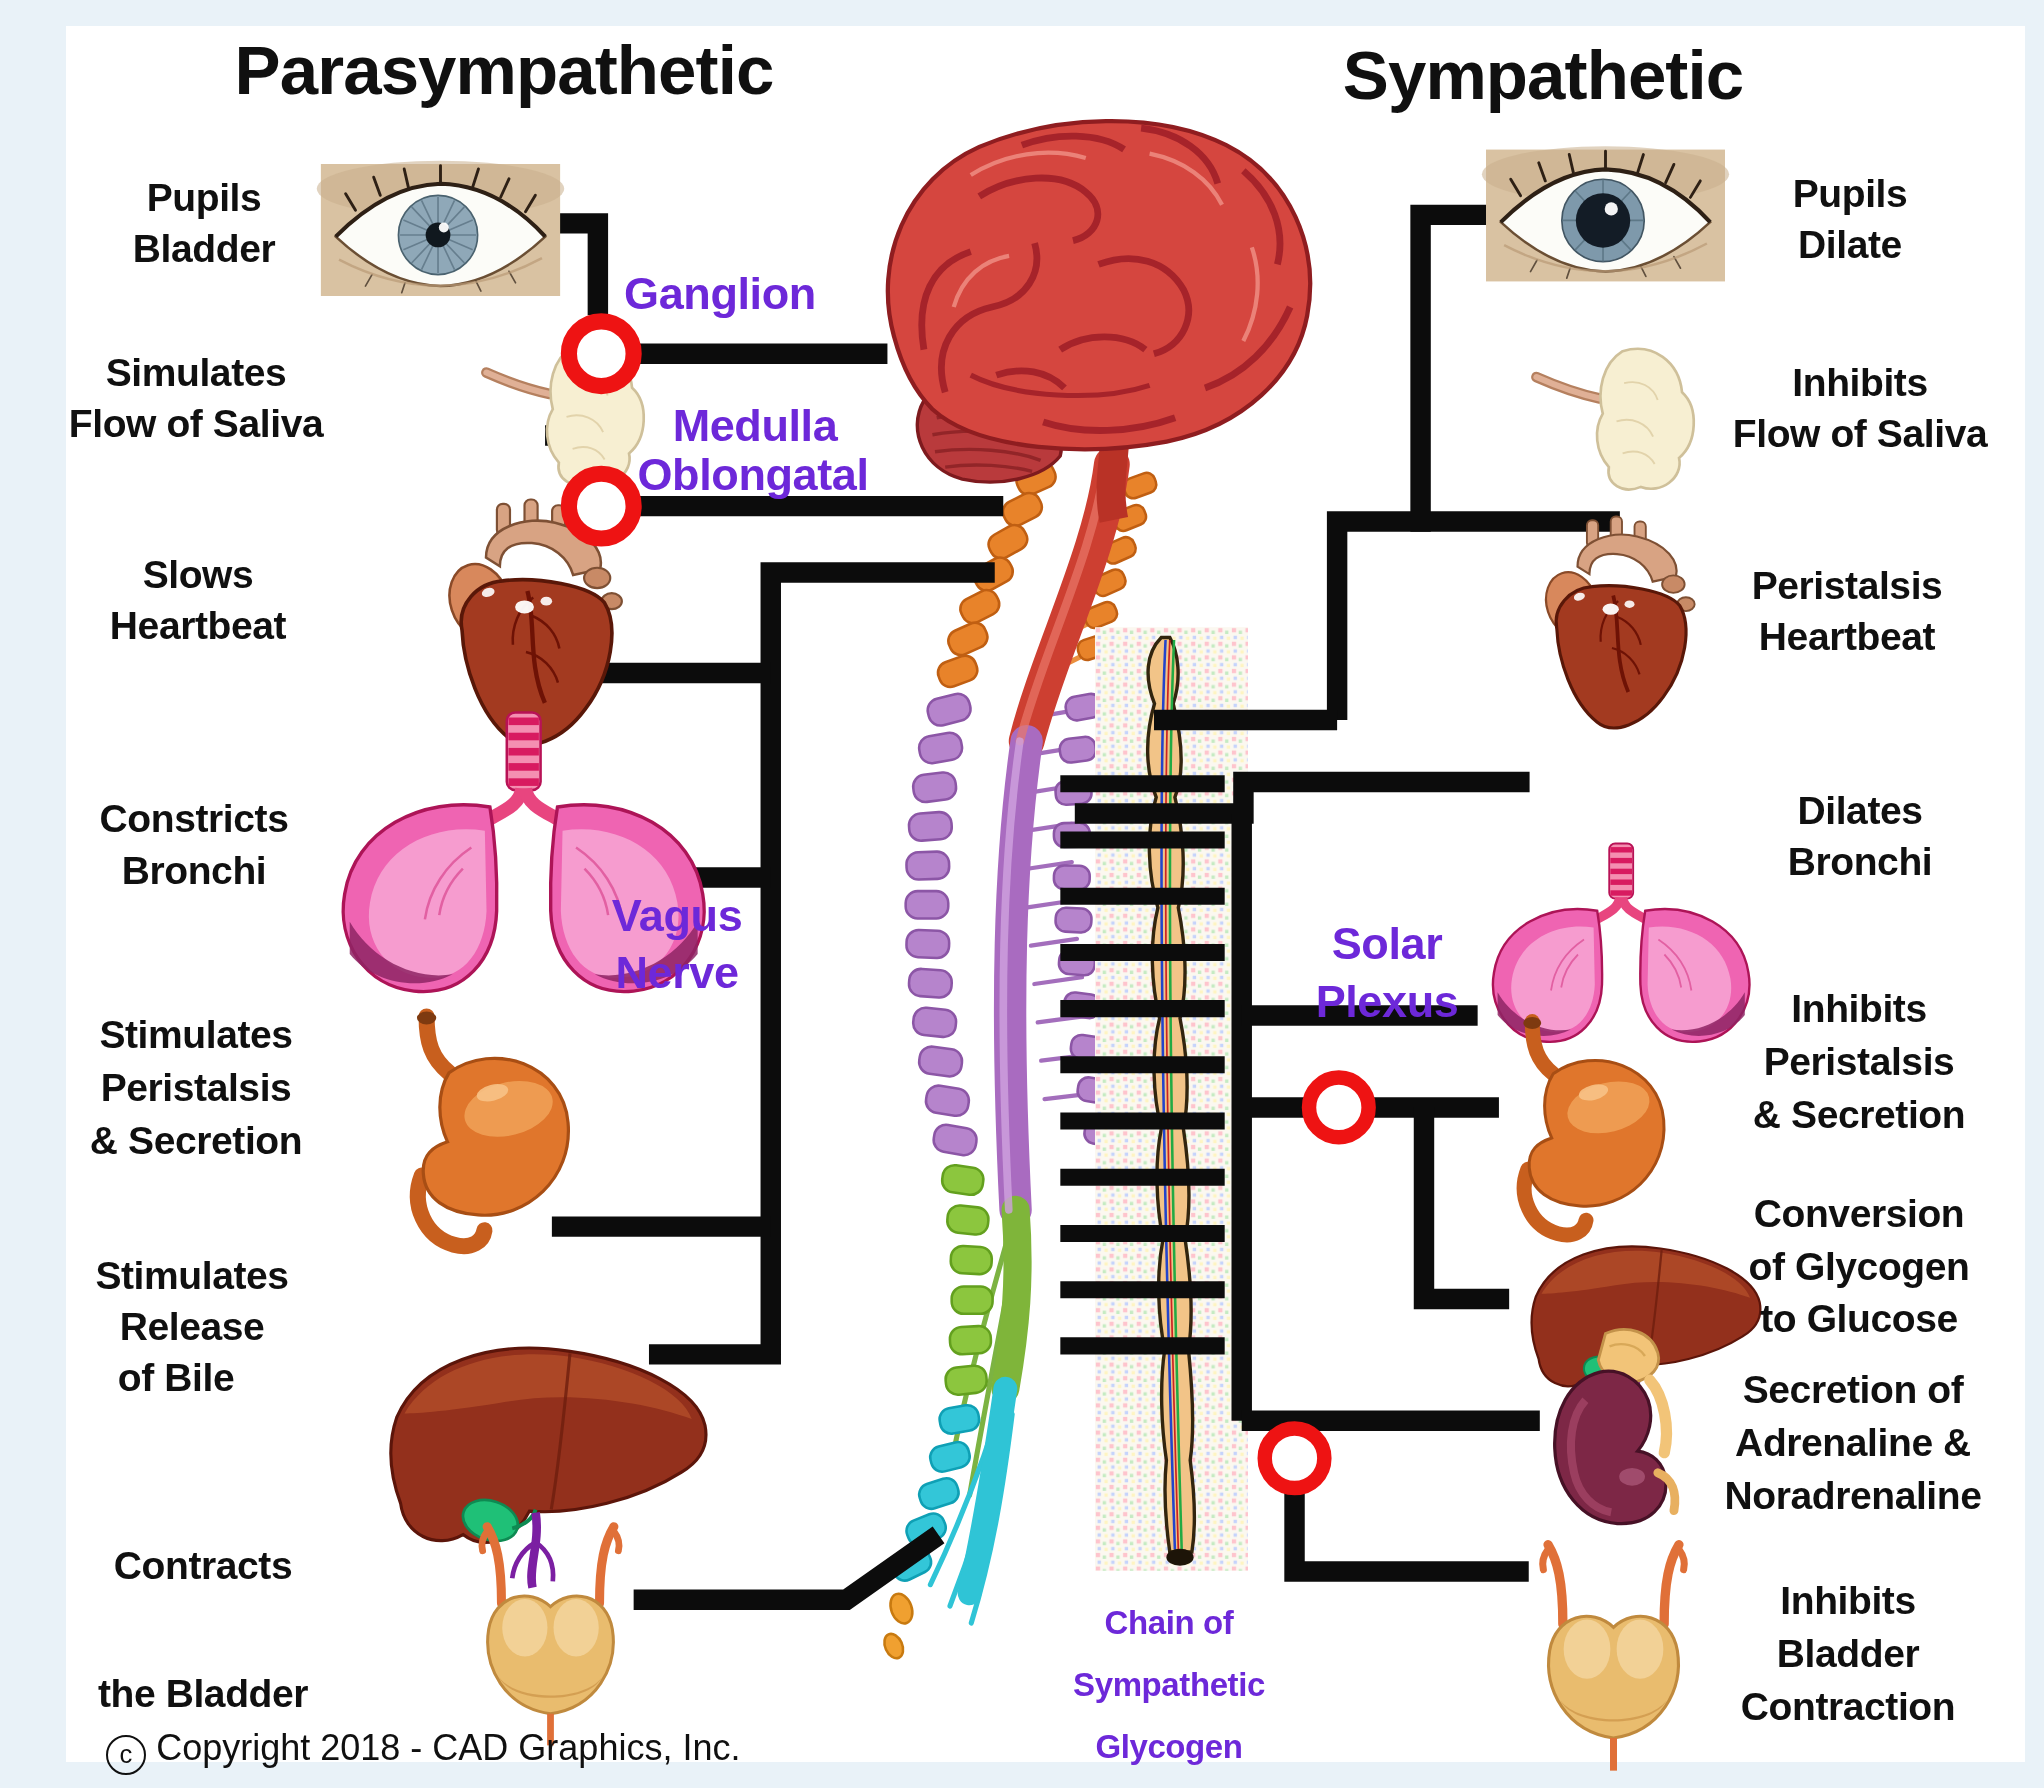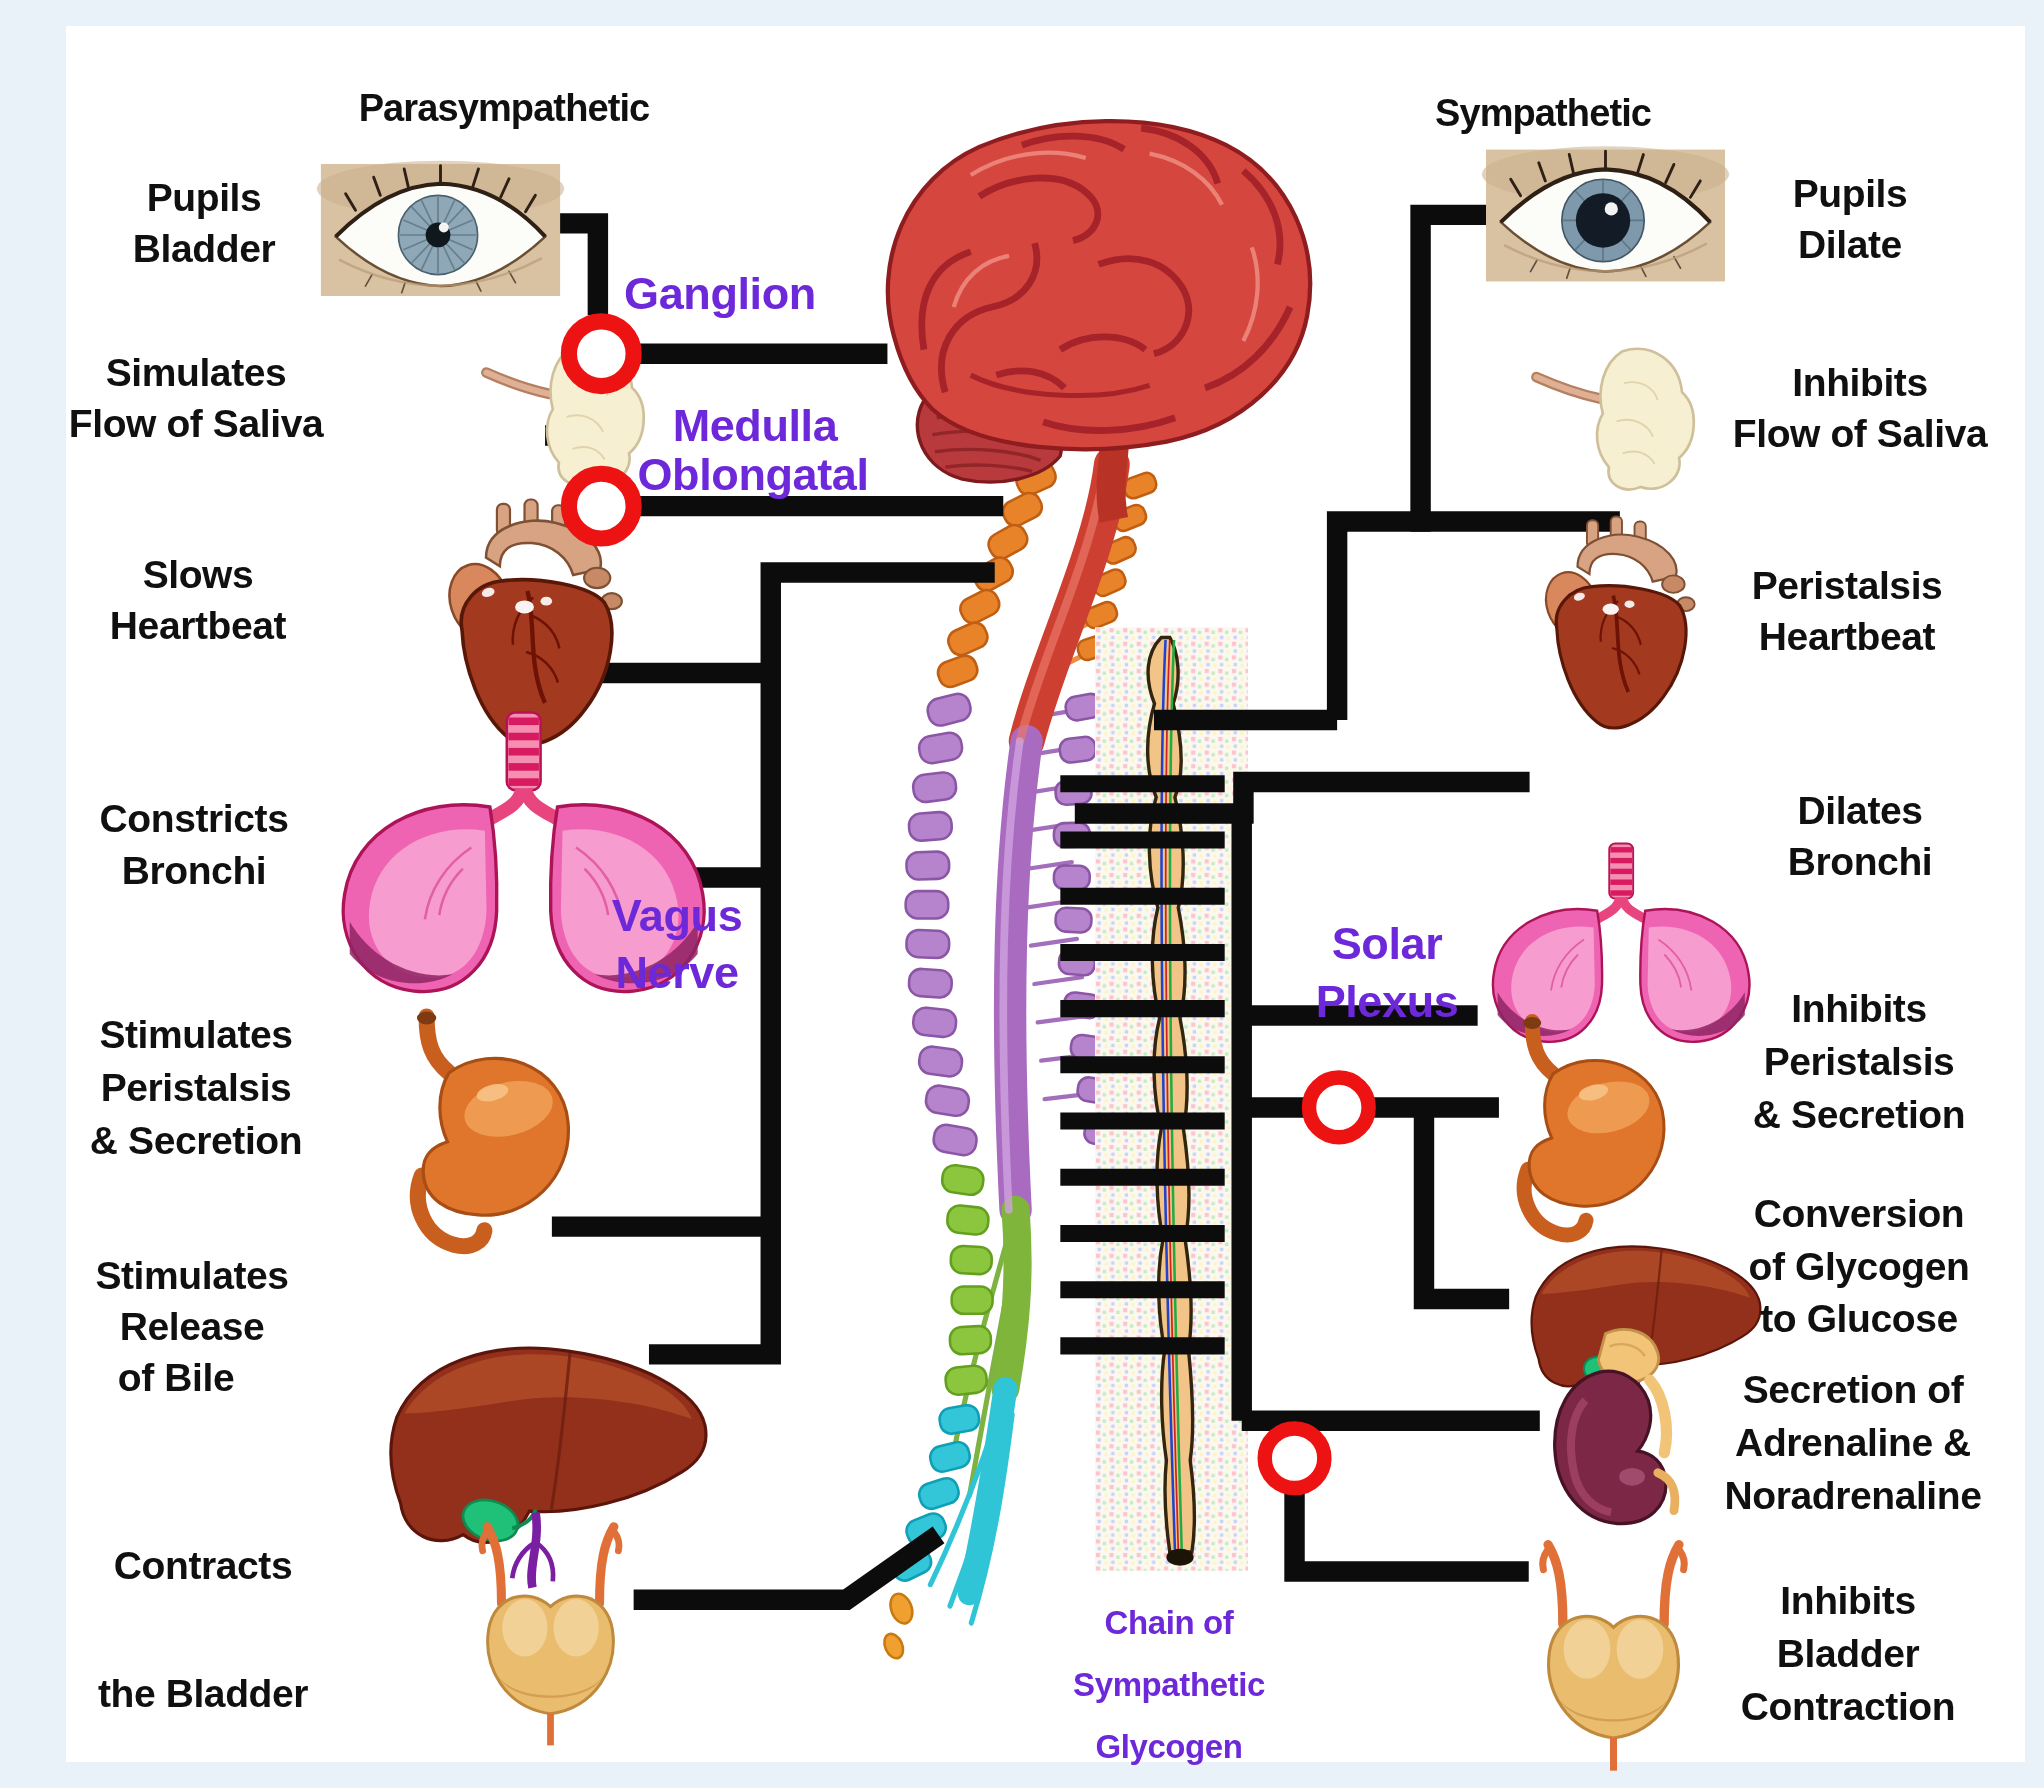--- a/index.html
+++ b/index.html
@@ -2,21 +2,21 @@
 <html style="font-size:13.6px"><head>
 <meta charset="utf-8">
 <style>
   html,body{margin:0;padding:0;}
   #canvas{position:relative;width:2044px;height:1789px;background:#e9f2f8;overflow:hidden;
           font-family:"Liberation Sans", sans-serif;}
   #paper{position:absolute;left:66px;top:25.6px;width:1959px;height:1736px;background:#ffffff;}
   .abs{position:absolute;}
   .lbl{position:absolute;transform:translate(-50%,-50%);font-weight:bold;color:#101010;
        white-space:nowrap;text-align:center;font-size:39px;letter-spacing:-0.4px;}
-  .title{font-size:38px;letter-spacing:-0.9px;margin-top:38px;}
+  .title{font-size:69px;letter-spacing:-0.9px;}
   .red{color:#6d28d9;}
   .red-md{font-size:45px;}
   .red-lg{font-size:33px;}
   .copyright{position:absolute;left:106px;top:1727px;font-size:36px;color:#101010;
              font-weight:400;white-space:nowrap;}
   .circ{display:inline-block;width:36px;height:36px;border:2.6px solid #101010;border-radius:50%;
         text-align:center;line-height:34px;font-size:25.6px;margin-right:10.2px;vertical-align:-3.4px;}
   svg{position:absolute;overflow:visible;}
 </style>
 </head>
@@ -569,14 +569,17 @@
   <div class="lbl red red-md" style="left:755px;top:426px;z-index:6">Medulla</div>
   <div class="lbl red red-md" style="left:753px;top:475px;z-index:6">Oblongatal</div>
   <div class="lbl red red-md" style="left:677px;top:916px;z-index:6">Vagus</div>
   <div class="lbl red red-md" style="left:677px;top:973px;z-index:6">Nerve</div>
   <div class="lbl red red-md" style="left:1387px;top:944px;z-index:6">Solar</div>
   <div class="lbl red red-md" style="left:1387px;top:1002px;z-index:6">Plexus</div>
   <div class="lbl red red-lg" style="left:1169px;top:1623px;z-index:6">Chain of</div>
   <div class="lbl red red-lg" style="left:1169px;top:1685px;z-index:6">Sympathetic</div>
   <div class="lbl red red-lg" style="left:1169px;top:1747px;z-index:6">Glycogen</div>
 
+  <div class="copyright" style="z-index:6">
+    <span class="circ">c</span><span>Copyright 2018 - CAD Graphics, Inc.</span>
+  </div>
 </div>
 
 
 </body></html>

